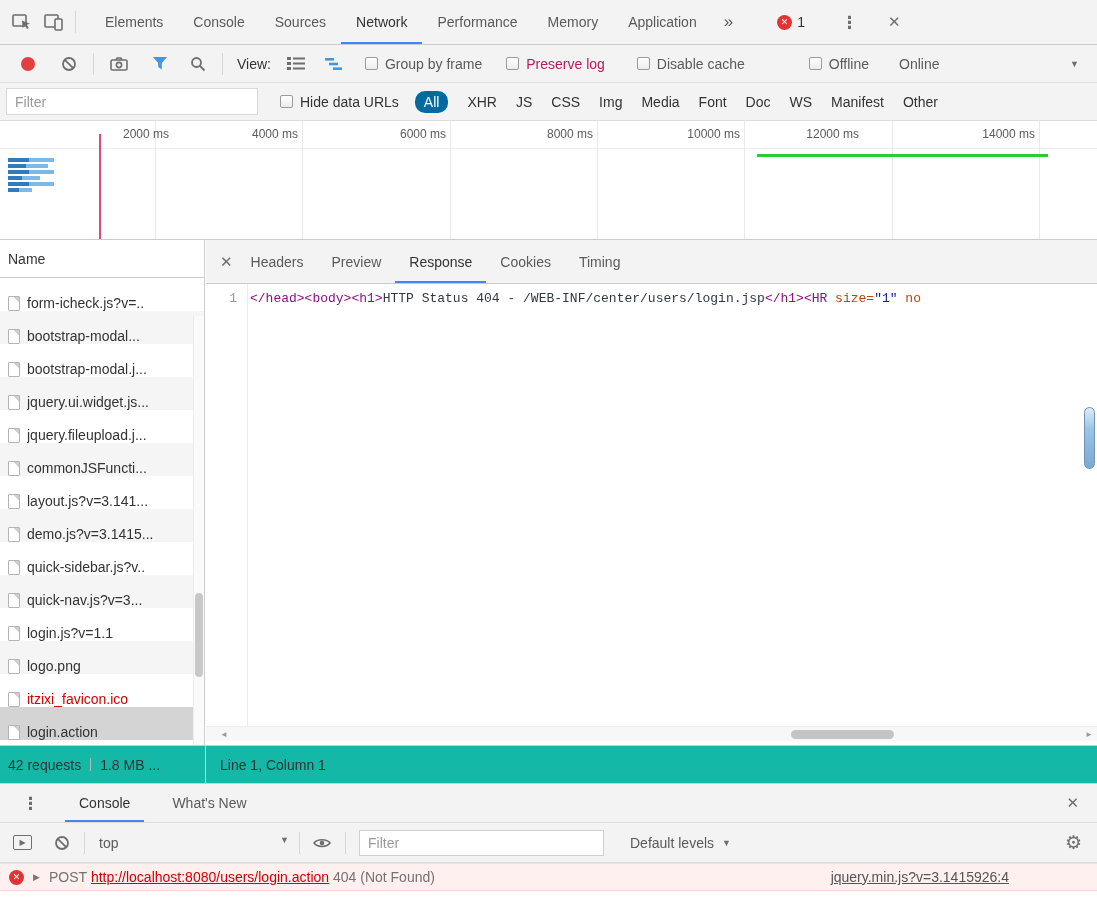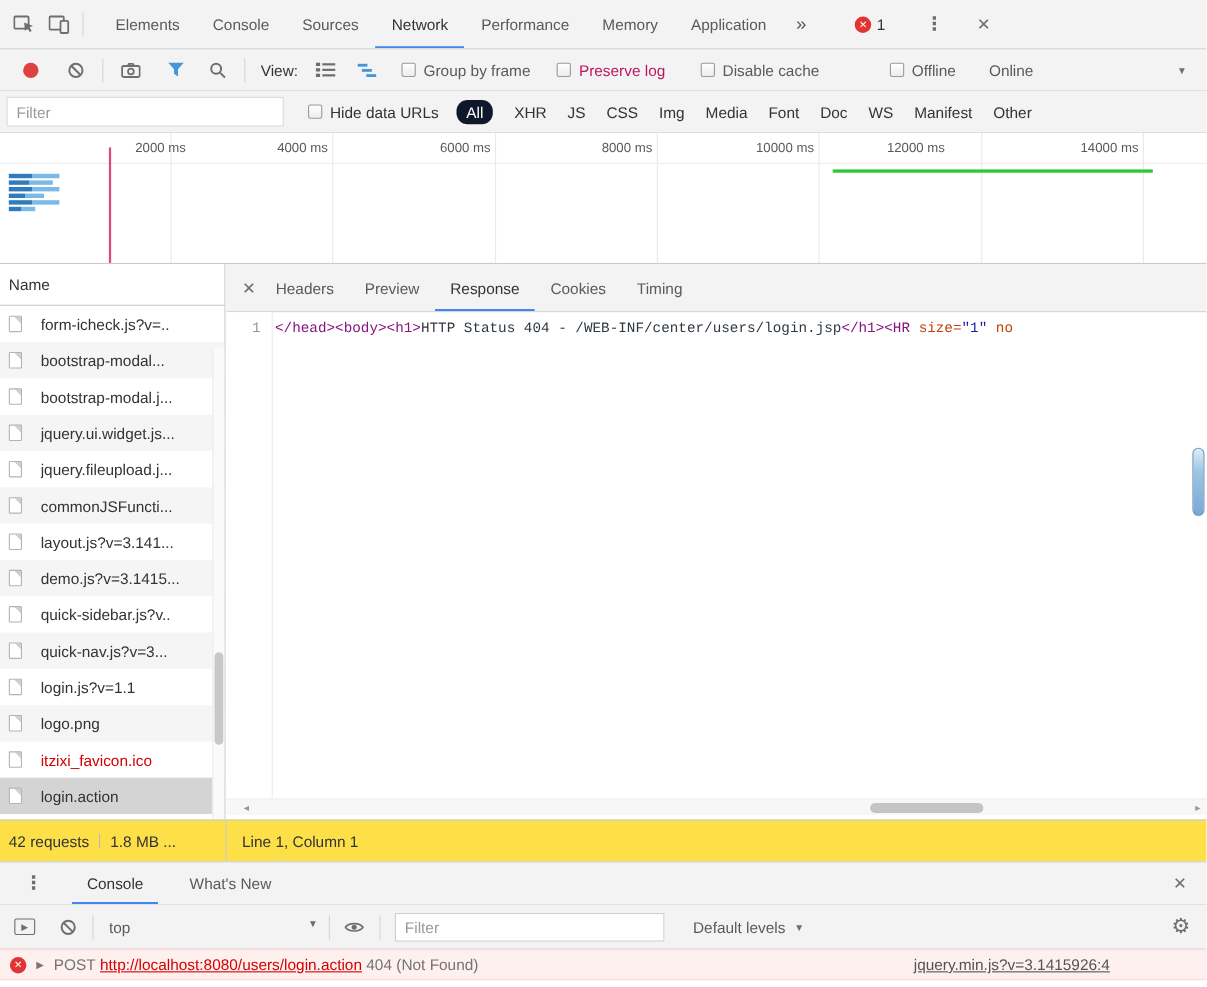--- a/index.html
+++ b/index.html
@@ -27,37 +27,37 @@
 
   
   #net-toolbar{top:45px;height:38px;background:#f3f3f3;border-bottom:1px solid #ddd;display:flex;align-items:center}
   .record{width:14px;height:14px;border-radius:50%;background:#e04040;flex:none}
 
   
   #filter-row{top:83px;height:38px;background:#f3f3f3;border-bottom:1px solid #ddd;display:flex;align-items:center}
   #net-filter{width:252px;height:27px;margin-left:6px;border:1px solid #d9d9d9;background:#fff;padding:0 8px;font-size:14px;font-family:inherit;color:#333;outline:none}
   #net-filter::placeholder{color:#9a9a9a}
   .ftype{color:#333;white-space:nowrap}
-  .ftype.all{background:#0f172a;color:#fff;border-radius:10px;padding:3px 9px}
+  .ftype.all{background:#0369a1;color:#fff;border-radius:10px;padding:3px 9px}
 
   
   #overview{top:121px;height:119px;background:#fff;border-bottom:1px solid #ccc;position:absolute;left:0;right:0;overflow:hidden}
   .gridline{position:absolute;top:0;bottom:0;width:1px;background:#e9e9e9}
   .ruler-line{position:absolute;left:0;right:0;top:27px;height:1px;background:#eee}
   .tlabel{position:absolute;top:6px;width:92px;text-align:right;font-size:12px;color:#5a5a5a}
   .mini-bar{position:absolute;height:4px;background:linear-gradient(90deg,#2e7bbd 0 45%,#7ab9e8 45% 100%)}
   #pink-line{position:absolute;left:99px;top:13px;bottom:0;width:2px;background:#e0457b}
   #green-line{position:absolute;left:757px;top:33px;width:291px;height:3px;background:#2dc937}
 
   
   #main{top:240px;height:505px;position:absolute;left:0;right:0;background:#fff}
   #name-panel{position:absolute;left:0;top:0;bottom:0;width:205px;border-right:1px solid #ccc;background:#fff}
   #name-header{height:38px;display:flex;align-items:center;padding-left:8px;border-bottom:1px solid #ccc;color:#333}
   #req-list{position:absolute;top:38px;left:0;right:0;bottom:0;overflow:hidden}
-  .req-row{height:33px;display:flex;align-items:center;gap:17px;padding-left:8px;padding-right:14px;color:#333;white-space:nowrap}
+  .req-row{height:33px;display:flex;align-items:flex-end;gap:7px;padding-left:8px;padding-right:14px;color:#333;white-space:nowrap}
   .req-row.alt{background:#f5f5f5}
   .req-row.selected{background:#d4d4d4}
   .req-row .req-name{overflow:hidden;text-overflow:clip}
   .req-row.err .req-name{color:#d20000}
   .file-icon{width:12px;height:15px;background:#fff;border:1px solid #b4b4b4;border-radius:1px;flex:none;background-image:linear-gradient(225deg,#cfcfcf 0 4px,#fff 4px)}
   #req-scrollbar{position:absolute;top:38px;right:0;bottom:0;width:11px;background:#fafafa;border-left:1px solid #ececec}
   #req-scrollbar .thumb{position:absolute;left:1px;right:1px;top:277px;height:84px;background:#c8c8c8;border-radius:5px}
 
   
   #detail-panel{position:absolute;left:206px;right:0;top:0;bottom:0;background:#fff}
@@ -73,21 +73,21 @@
   .tok-attr{color:#c2410c}
   .tok-val{color:#1a1aa6}
   #v-capsule{position:absolute;right:2px;top:123px;width:11px;height:62px;border-radius:6px;border:1px solid #6e93b4;background:linear-gradient(180deg,#ddedf9 0%,#9cc4e4 35%,#78a9d4 100%)}
   #h-scroll{position:absolute;left:0;right:0;bottom:4px;height:15px;background:#f7f7f7;border-top:1px solid #eee;display:flex;align-items:center}
   #h-scroll .arr{font-size:8px;color:#9a9a9a;flex:none}
   #h-scroll .arr.left{margin-left:14px}
   #h-scroll .arr.right{position:absolute;right:4px}
   #h-scroll .hthumb{position:absolute;left:585px;width:103px;height:9px;top:3px;background:#c4c4c4;border-radius:5px}
 
   
-  #statusbar{top:745px;height:38px;background:#fde047;border-top:1px solid #ccc;display:flex;align-items:stretch}
+  #statusbar{top:745px;height:38px;background:#14b8a6;border-top:1px solid #ccc;display:flex;align-items:stretch}
   #status-left{width:206px;border-right:1px solid #ccc;display:flex;align-items:center;gap:9px;padding-left:8px;white-space:nowrap;overflow:hidden}
   #status-right{display:flex;align-items:center;padding-left:14px;color:#333}
   .sdiv{width:1px;height:13px;background:#b9b9b9;flex:none}
 
   
   #drawer-head{top:783px;height:40px;background:#f3f3f3;border-top:1px solid #ccc;border-bottom:1px solid #ddd;display:flex;align-items:center}
   #drawer-head .dots{margin-left:22px}
   #drawer-head .tab{padding:0 14px}
   #drawer-head .closex{margin-left:auto;margin-right:18px}
 

